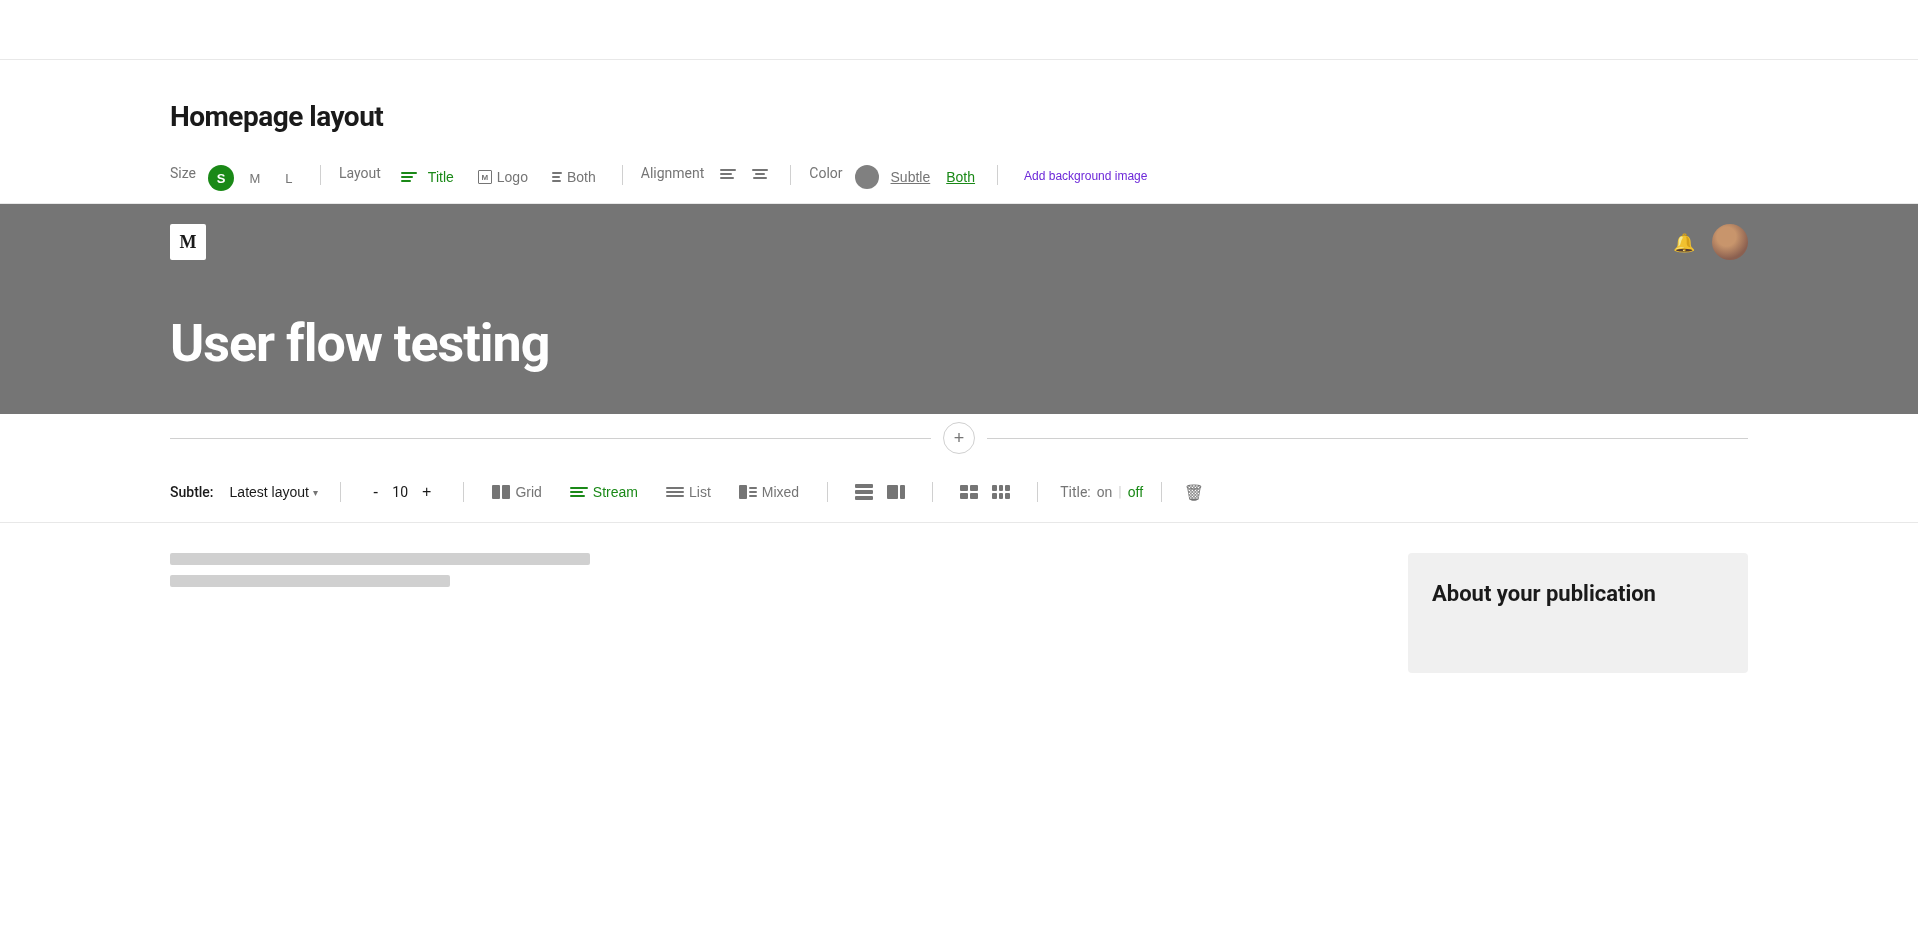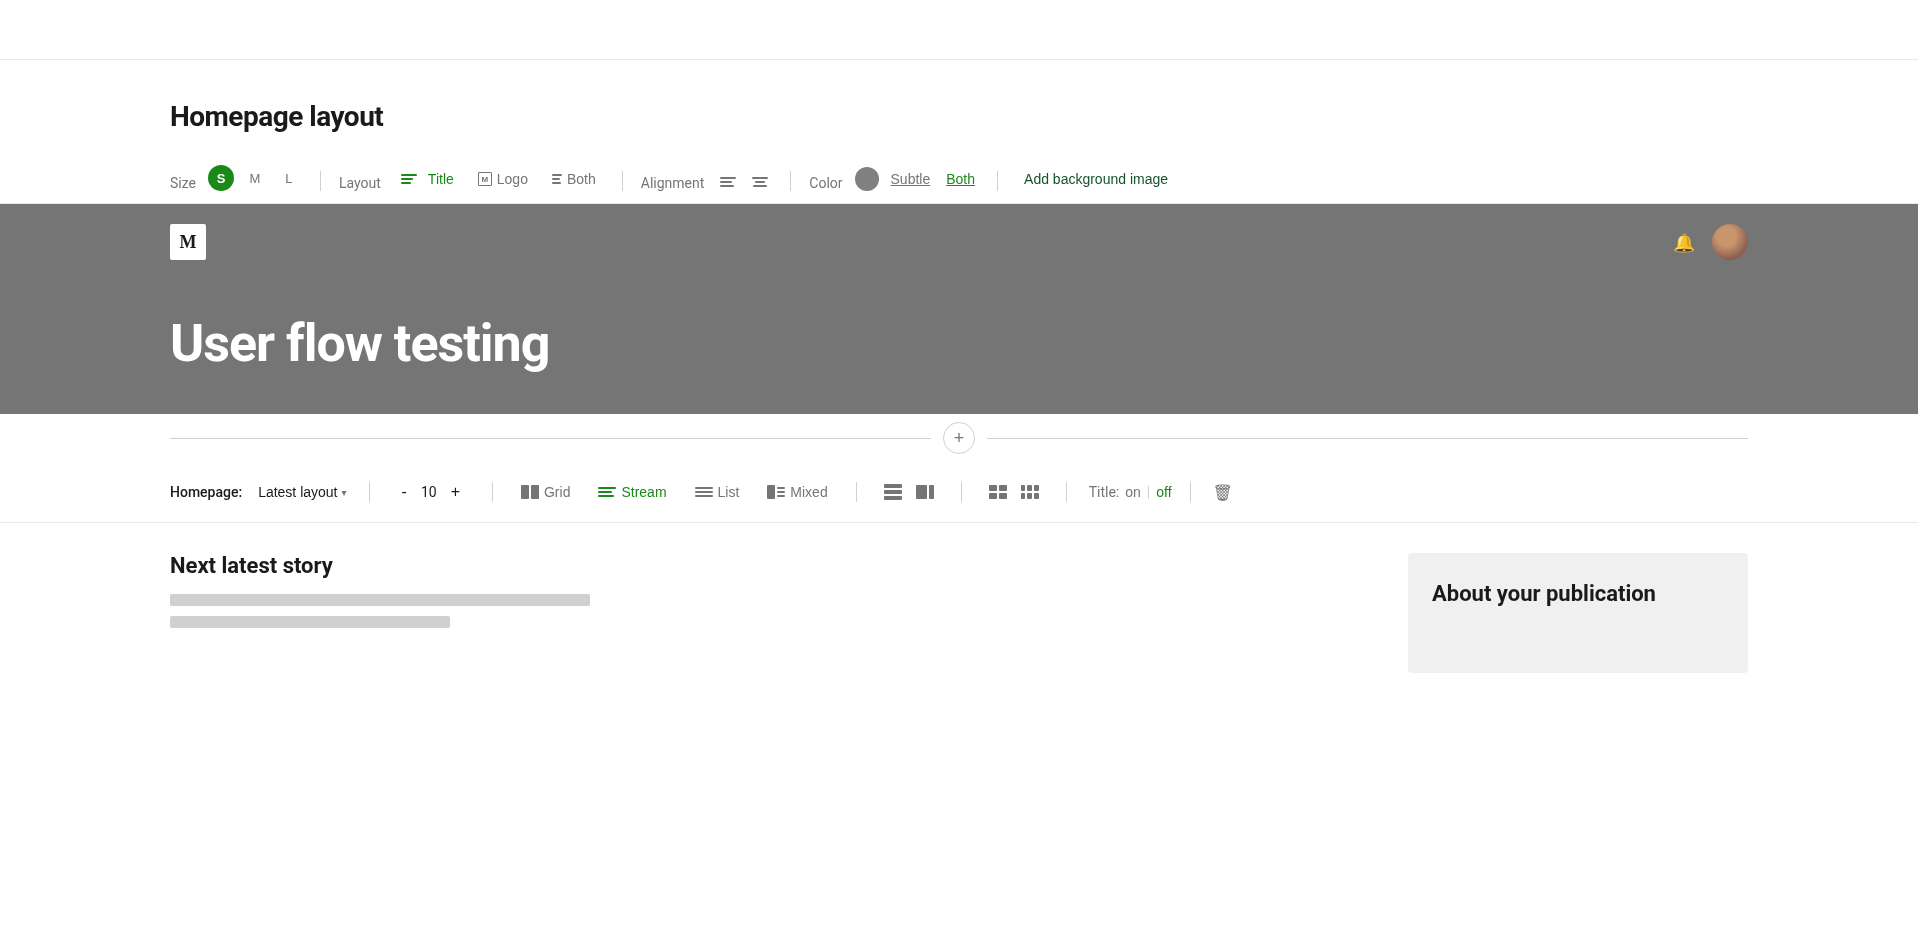--- a/index.html
+++ b/index.html
@@ -24,21 +24,21 @@
     .page-title {
       font-size: 28px;
       font-weight: 700;
       color: #1a1a1a;
       letter-spacing: -0.5px;
     }
 
     
     .toolbar {
       display: flex;
-      align-items: flex-end;
+      align-items: flex-start;
       padding: 12px 170px;
       border-bottom: 1px solid #e8e8e8;
       gap: 8px;
       flex-wrap: nowrap;
     }
     .toolbar-label {
       font-size: 14px;
       color: #757575;
       margin-right: 4px;
     }
@@ -144,22 +144,22 @@
       padding: 4px 4px;
       background: none;
       border: none;
       text-decoration: underline;
     }
     .color-option.active {
       color: #1a8917;
     }
 
     .add-bg-btn {
-      font-size: 14px;
-      color: #14532d;
+      font-size: 12px;
+      color: #6d28d9;
       cursor: pointer;
       background: none;
       border: none;
       padding: 4px 8px;
     }
 
     
     .logo-icon {
       width: 14px;
       height: 14px;
@@ -638,21 +638,21 @@
 </div>
 
 <div class="add-section-line">
   <div class="add-section-hr"></div>
   <button class="add-section-btn">+</button>
   <div class="add-section-hr"></div>
 </div>
 
 <div class="section-controls">
 
-  <span class="section-label">Homepage:</span>
+  <span class="section-label">Subtle:</span>
   <button class="section-dropdown">
     <span>Latest layout</span>
     <span class="section-dropdown-arrow">▾</span>
   </button>
 
   <div class="toolbar-separator"></div>
 
   <div class="count-controls">
     <button class="count-btn">-</button>
     <span class="count-value">10</span>
@@ -754,21 +754,20 @@
   <div class="toolbar-separator"></div>
 
   <button class="delete-btn">
     <span>🗑</span>
   </button>
 
 </div>
 
 <div class="content-area">
   <div class="main-content">
-    <h2 class="next-story-title">Next latest story</h2>
     <div class="story-line wide"></div>
     <div class="story-line medium"></div>
   </div>
   <div class="sidebar-content">
     <div class="about-box">
       <h3 class="about-title">About your publication</h3>
     </div>
   </div>
 </div>
 

